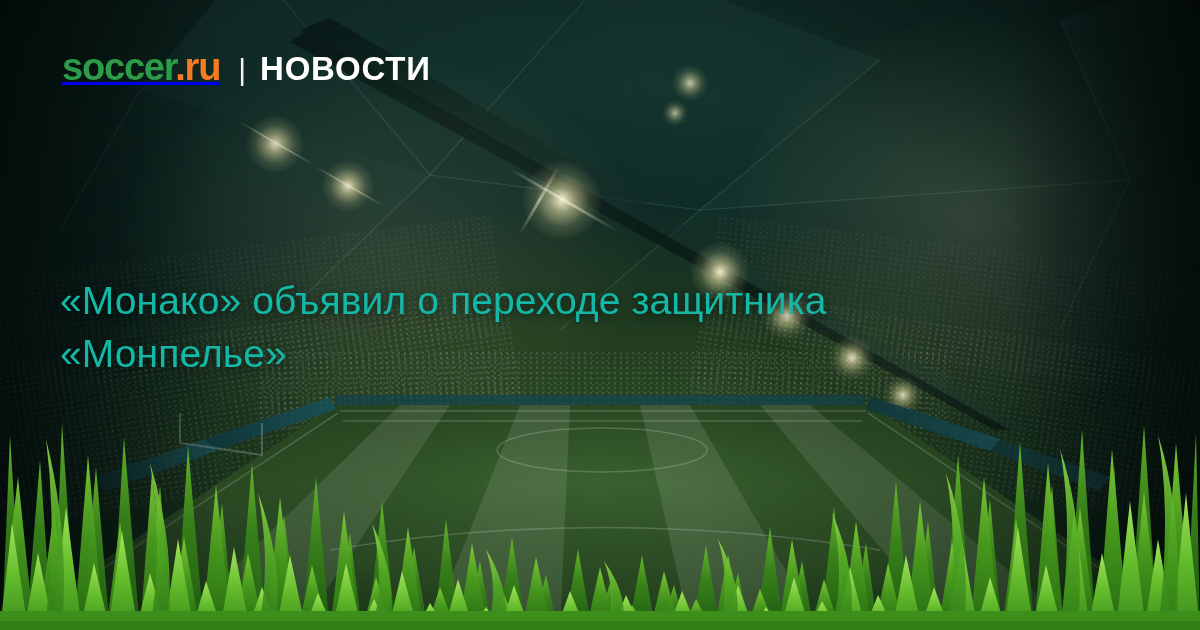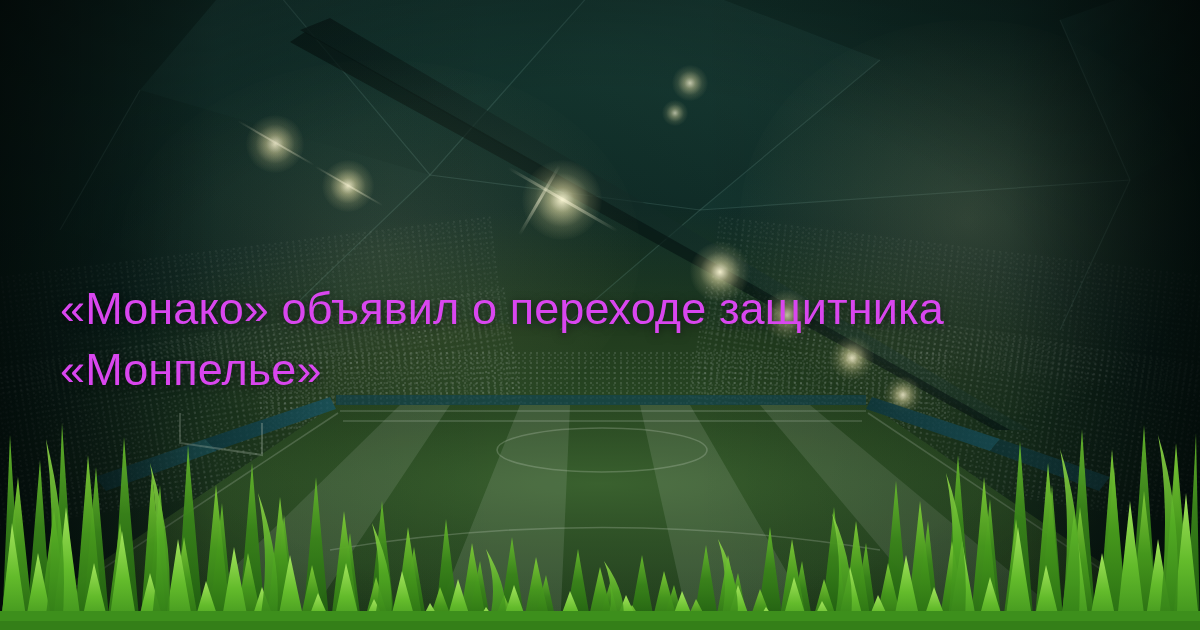--- a/index.html
+++ b/index.html
@@ -110,22 +110,22 @@
     line-height: 1;
   }
 
   
   .headline {
     position: absolute;
     left: 60px;
     top: 248px;
     width: 930px;
     z-index: 20;
-    color: #d946ef;
-    font-size: 45px;
+    color: #14b8a6;
+    font-size: 39px;
     font-weight: normal;
     line-height: 1.36;
     letter-spacing: 0.1px;
     text-shadow: 0 2px 10px rgba(0,0,0,0.55);
   }
 </style>
 </head>
 <body>
 
 <div class="card">
@@ -420,16 +420,23 @@
       <path d="M832 215 Q 846 156 832 98 Q 858 156 850 215 Z"></path>
       <path d="M946 215 Q 960 130 946 58 Q 972 130 964 215 Z"></path>
       <path d="M1060 215 Q 1074 110 1060 34 Q 1086 110 1078 215 Z"></path>
       <path d="M1158 215 Q 1172 100 1158 20 Q 1184 100 1176 215 Z"></path>
     </g>
 
     <rect x="0" y="196" width="1200" height="19" fill="#3d8f1c"></rect>
     <rect x="0" y="206" width="1200" height="9" fill="#347f18"></rect>
   </svg>
 
+  <div class="header">
+    <a class="logo" href="#">
+      <span class="logo-soccer">soccer</span><span class="logo-ru">.ru</span>
+    </a>
+    <span class="divider">|</span>
+    <span class="section-label">НОВОСТИ</span>
+  </div>
 
   <h1 class="headline">«Монако» объявил о переходе защитника «Монпелье»</h1>
 
 </div>
 
 </body></html>

